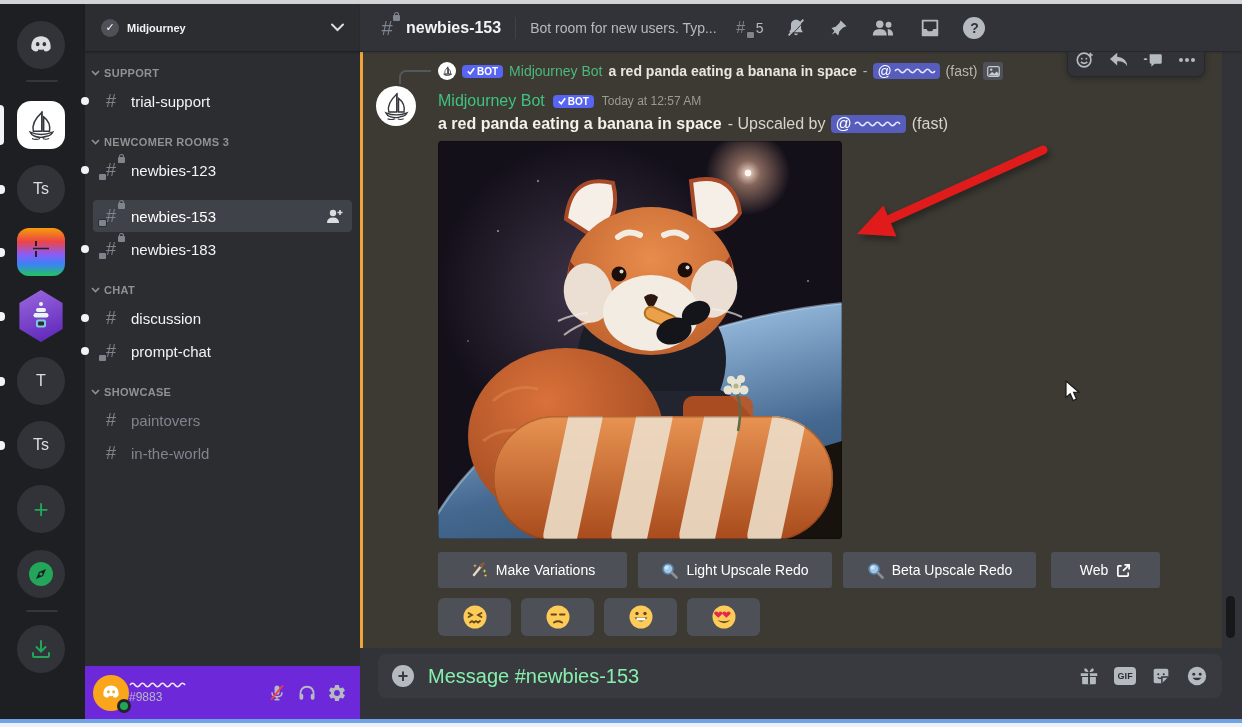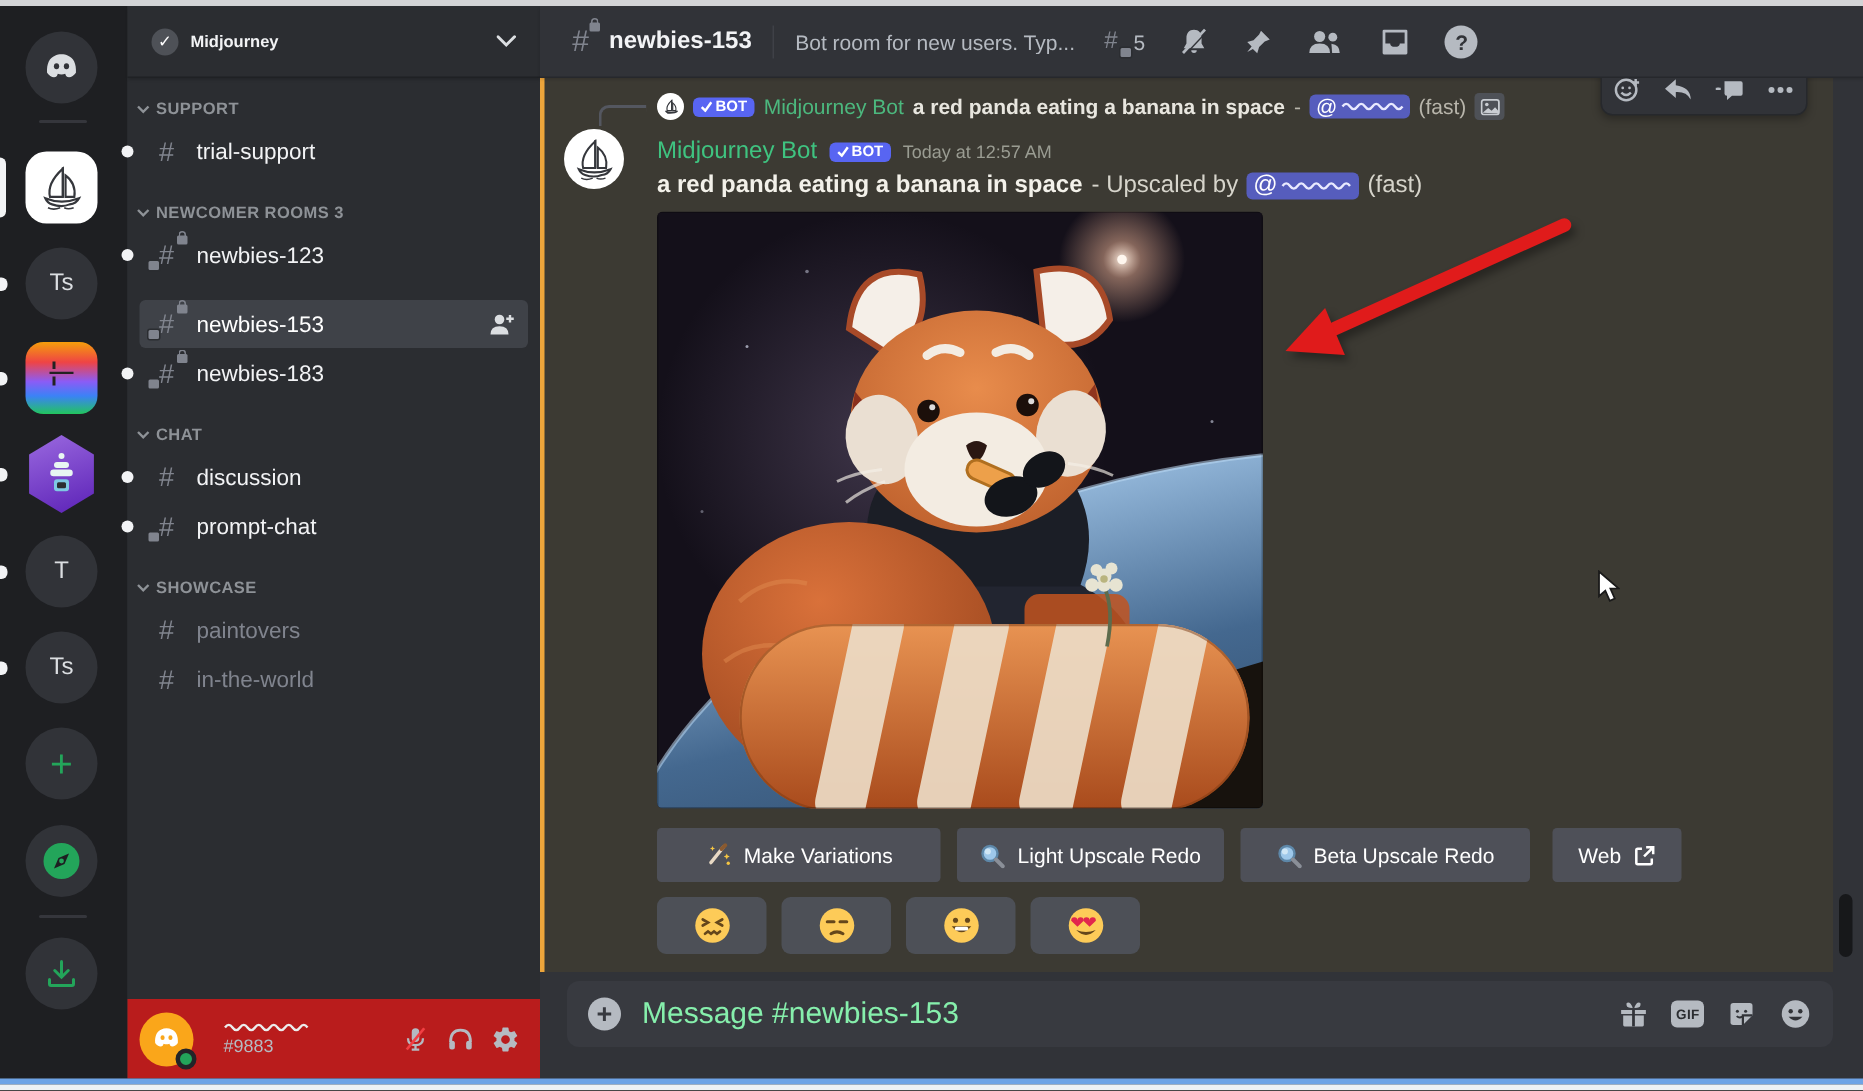--- a/index.html
+++ b/index.html
@@ -80,21 +80,21 @@
 .dots3{display:flex;gap:2px}
 .dots3 i{width:4px;height:4px;border-radius:50%;background:#b5bac1}
 
 .inputzone{position:absolute;left:0;right:0;bottom:0;height:71px;background:#313338}
 .composer{position:absolute;left:18px;right:20px;top:6px;height:44px;background:#383a40;border-radius:8px;display:flex;align-items:center;padding:0 14px;gap:14px}
 .plusbtn{width:22px;height:22px;border-radius:50%;background:#b5bac1;color:#383a40;font-size:18px;font-weight:700;display:flex;align-items:center;justify-content:center;cursor:pointer;flex:none}
 .placeholder{font-size:20px;color:#86efac;flex:1;cursor:text}
 .cic{color:#b5bac1;display:flex;align-items:center;cursor:pointer;flex:none}
 .gifbadge{background:#b5bac1;color:#2b2d31;font-size:9px;font-weight:700;border-radius:4px;padding:4px 3px;letter-spacing:.2px}
 
-.userpanel{position:absolute;left:85px;bottom:8px;width:275px;height:53px;background:#b91c1c;display:flex;align-items:center;padding:0 8px;gap:20px}
+.userpanel{position:absolute;left:85px;bottom:8px;width:275px;height:53px;background:#6d28d9;display:flex;align-items:center;padding:0 8px;gap:0}
 .uav{position:relative;width:36px;height:36px;border-radius:50%;background:#faa61a;display:flex;align-items:center;justify-content:center;cursor:pointer;flex:none}
 .status{position:absolute;right:-2px;bottom:-2px;width:14px;height:14px;border-radius:50%;background:#23a55a;border:3px solid #232428}
 .uinfo{display:flex;flex-direction:column;gap:1px;cursor:pointer}
 .utag{font-size:12px;color:#b5bac1}
 .uic{width:30px;height:30px;display:flex;align-items:center;justify-content:center;color:#b5bac1;cursor:pointer;border-radius:4px}
 .uicons{margin-left:auto;display:flex}
 
 .annot{position:absolute;z-index:9;pointer-events:none}
 svg{display:block}
 </style>
@@ -527,37 +527,37 @@
         <div class="dbtn" style="width:189px">
           <svg width="18" height="18" viewBox="0 0 18 18">
               <line x1="4" y1="14" x2="12" y2="4" stroke="#e8d9c4" stroke-width="2.4" stroke-linecap="round"></line>
               <line x1="11" y1="5" x2="13.5" y2="2.5" stroke="#8a5a30" stroke-width="2.6" stroke-linecap="round"></line>
               <path d="M14.5 8 l0.6 1.4 1.4 0.6 -1.4 0.6 -0.6 1.4 -0.6 -1.4 -1.4 -0.6 1.4 -0.6 Z" fill="#f5c542"></path>
               <path d="M5 3 l0.5 1.2 1.2 0.5 -1.2 0.5 -0.5 1.2 -0.5 -1.2 -1.2 -0.5 1.2 -0.5 Z" fill="#f5c542"></path>
               <circle cx="15.5" cy="14.5" r="1.1" fill="#f5c542"></circle>
             </svg>
           <span>Make Variations</span>
         </div>
-        <div class="dbtn" style="width:178px">
+        <div class="dbtn" style="width:194px">
           <svg width="17" height="17" viewBox="0 0 17 17">
               <circle cx="7" cy="7" r="5" fill="#9ec8ea" stroke="#5d87a8" stroke-width="1.6"></circle>
               <circle cx="5.6" cy="5.6" r="2" fill="#cfe6f5"></circle>
               <line x1="11" y1="11" x2="15.5" y2="15.5" stroke="#8a8f98" stroke-width="2.6" stroke-linecap="round"></line>
             </svg>
           <span>Light Upscale Redo</span>
         </div>
         <div class="dbtn" style="width:193px">
           <svg width="17" height="17" viewBox="0 0 17 17">
               <circle cx="7" cy="7" r="5" fill="#9ec8ea" stroke="#5d87a8" stroke-width="1.6"></circle>
               <circle cx="5.6" cy="5.6" r="2" fill="#cfe6f5"></circle>
               <line x1="11" y1="11" x2="15.5" y2="15.5" stroke="#8a8f98" stroke-width="2.6" stroke-linecap="round"></line>
             </svg>
           <span>Beta Upscale Redo</span>
         </div>
-        <div class="dbtn" style="width:86px;margin-left:4px">
+        <div class="dbtn" style="width:109px;margin-left:4px">
           <span>Web</span>
           <svg width="15" height="15" viewBox="0 0 16 16">
               <path d="M6 3 L3 3 Q2 3 2 4 L2 13 Q2 14 3 14 L12 14 Q13 14 13 13 L13 10" fill="none" stroke="#fff" stroke-width="1.8"></path>
               <path d="M9 2 L14 2 L14 7 M14 2 L7.5 8.5" fill="none" stroke="#fff" stroke-width="1.8"></path>
             </svg>
         </div>
       </div>
 
       <div class="reacts">
         <div class="react">

